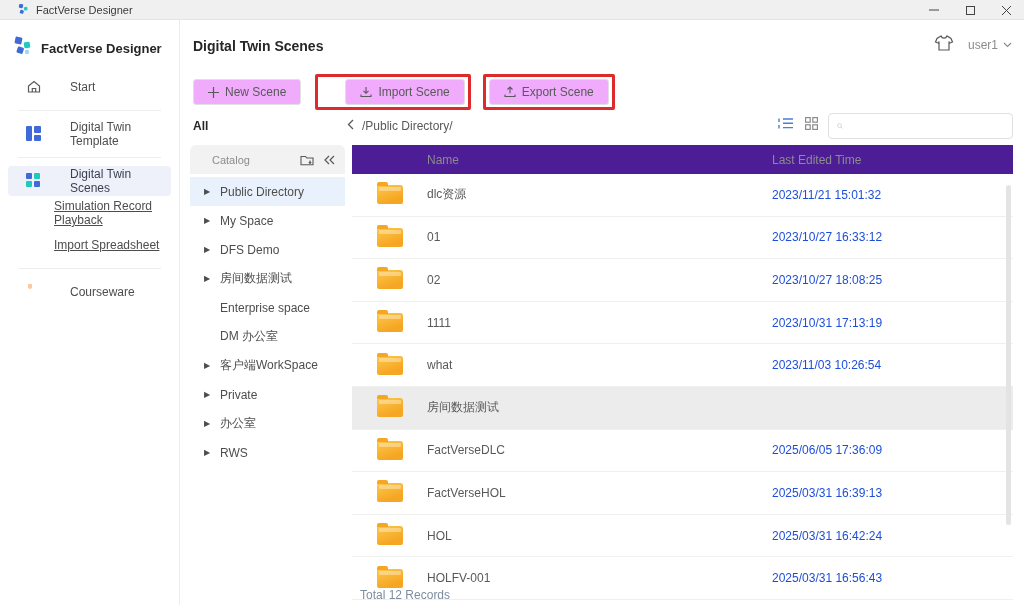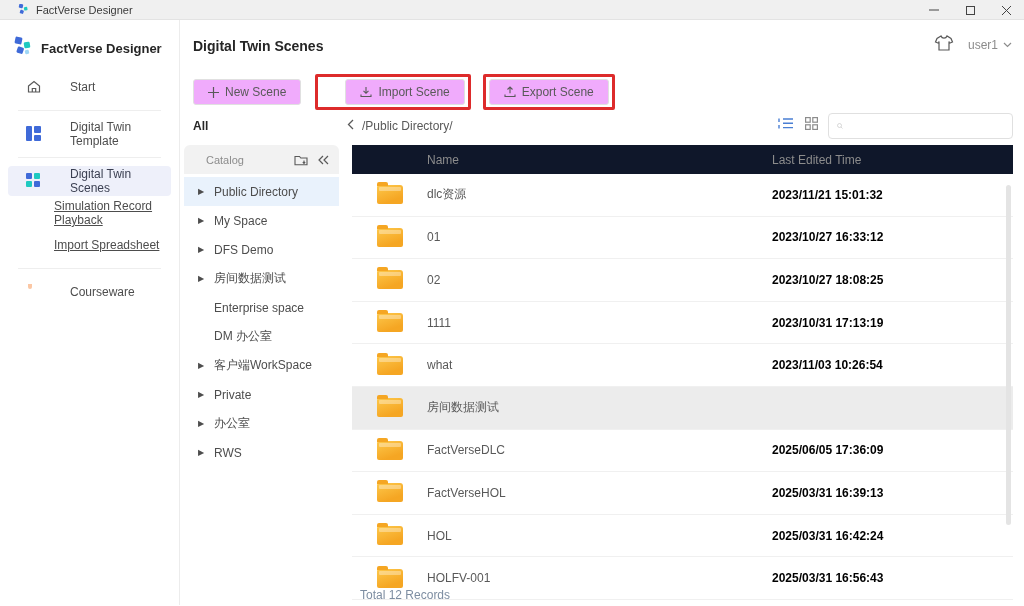--- a/index.html
+++ b/index.html
@@ -71,43 +71,43 @@
     font-size:12px; color:#595959; }
   .back-arrow { cursor:pointer; color:#595959; display:flex; }
   .view-toggles { position:absolute; left:598px; top:97px; display:flex; gap:12px; align-items:center; }
   .view-btn { cursor:pointer; display:flex; }
   .search-box { position:absolute; left:648px; top:93px; width:185px; height:26px;
     border:1px solid #e0e0e0; border-radius:4px; display:flex; align-items:center; padding:0 8px; gap:6px; }
   .search-box input { border:none; outline:none; flex:1; font-size:12px; color:#4a4a4a;
     font-family:inherit; background:transparent; }
 
   
-  .catalog { position:absolute; left:4px; top:125px; width:155px; height:460px; }
+  .catalog { position:absolute; left:10px; top:125px; width:155px; height:460px; }
   .catalog-head { height:29px; background:#f2f2f2; border-radius:6px 6px 0 0; display:flex;
     align-items:center; padding:0 10px 0 22px; font-size:11px; color:#8c8c8c; }
   .catalog-head .spacer { flex:1; }
   .catalog-head .hicon { cursor:pointer; display:flex; margin-left:10px; color:#595959; }
   .tree { padding-top:3px; }
   .tree-item { height:29px; display:flex; align-items:center; padding-left:14px; font-size:12px;
     color:#4d4d4d; cursor:pointer; }
   .tree-item.selected { background:#e9f2fc; }
   .tree-arrow { width:16px; font-size:8px; color:#4d4d4d; flex:none; }
   .tree-item.no-arrow .tree-arrow { visibility:hidden; }
 
   
   .table { position:absolute; left:172px; top:125px; width:661px; height:460px; overflow:hidden; }
-  .t-head { height:29px; background:#0f172a; display:flex; align-items:center; font-size:12px; color:#8c8c8c; }
+  .t-head { height:29px; background:#4c1d95; display:flex; align-items:center; font-size:12px; color:#8c8c8c; }
   .t-head .col-name { padding-left:75px; width:420px; }
   .t-head .col-time { flex:1; }
   .t-row { height:42.6px; display:flex; align-items:center; font-size:12px; color:#595959;
     border-bottom:1px solid #f0f0f0; cursor:pointer; }
   .t-row.selected { background:#ececec; }
   .t-row .cell-icon { width:75px; display:flex; justify-content:center; flex:none; }
   .t-row .cell-name { width:345px; }
-  .t-row .cell-time { flex:1; color:#000000;font-weight:bold; }
+  .t-row .cell-time { flex:1; color:#1d4ed8; }
   .folder-icon { width:26px; height:19px; background:linear-gradient(160deg,#fdc84b 0%,#f5a623 75%);
     border-radius:2px 3px 2px 2px; position:relative; }
   .folder-icon::before { content:""; position:absolute; top:-3px; left:0; width:11px; height:4px;
     background:#f5a623; border-radius:2px 2px 0 0; }
   .folder-icon::after { content:""; position:absolute; top:2px; left:2px; right:2px; height:4px;
     background:rgba(255,255,255,.35); border-radius:1px; }
 
   .table-footer { position:absolute; left:180px; top:568px; font-size:12px; color:#7d8da1; }
   .scrollbar-thumb { position:absolute; left:826px; top:165px; width:5px; height:340px;
     background:#e4e4e4; border-radius:3px; }

